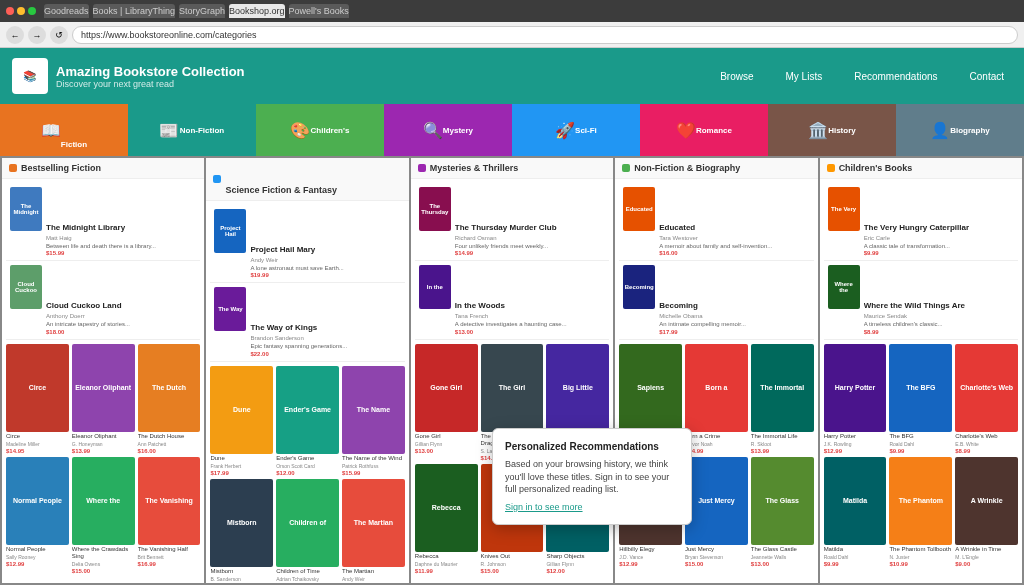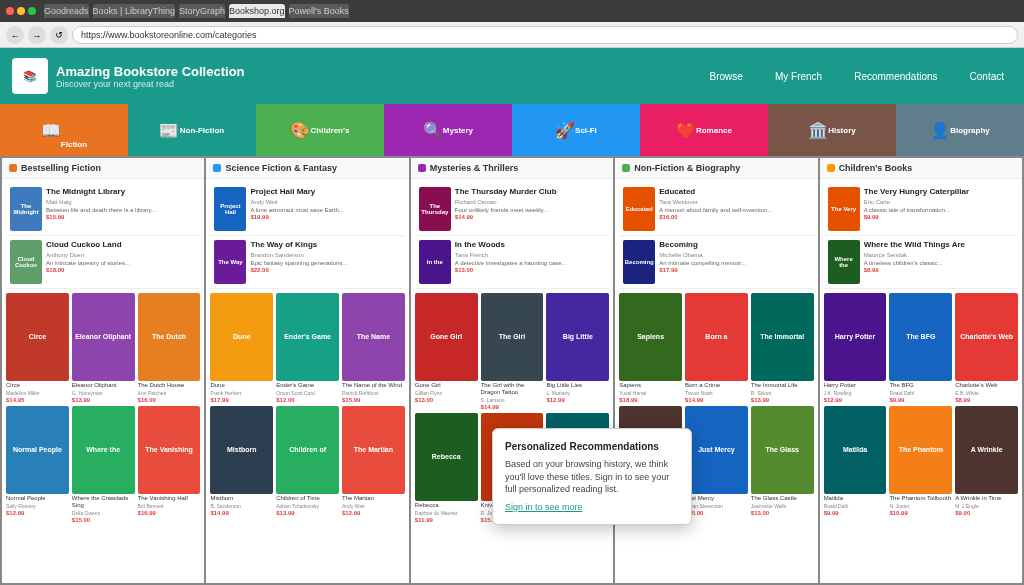--- a/index.html
+++ b/index.html
@@ -243,20 +243,21 @@
     }
     .featured-cover {
       width: 32px;
       height: 44px;
       border-radius: 2px;
       flex-shrink: 0;
     }
     .featured-info {
       flex: 1;
       overflow: hidden;
+      margin-top: 36px;
     }
     .featured-title {
       font-size: 8px;
       font-weight: bold;
       color: #222;
       line-height: 1.2;
     }
     .featured-desc {
       font-size: 6px;
       color: #666;
@@ -336,21 +337,21 @@
 <div class="main-content">
 
   <div class="header-banner">
     <div class="banner-logo">📚</div>
     <div>
       <div class="banner-title">Amazing Bookstore Collection</div>
       <div class="banner-subtitle">Discover your next great read</div>
     </div>
     <div class="banner-nav">
       <div class="banner-nav-item">Browse</div>
-      <div class="banner-nav-item">My French</div>
+      <div class="banner-nav-item">My Lists</div>
       <div class="banner-nav-item">Recommendations</div>
       <div class="banner-nav-item">Contact</div>
     </div>
   </div>
 
   <div class="category-row">
   <div class="cat-tile" style="background: rgb(232, 115, 32);">
         <span class="cat-icon">📖</span>
         <span style="font-size:8px;margin-top:28px;">Fiction</span>
       </div>
@@ -464,21 +465,21 @@
         <div class="book-title">The Vanishing Half</div>
         <div class="book-author">Brit Bennett</div>
         <div class="book-price">$16.99</div>
       </div>
             </div>
           </div>
         </div>
         <div class="panel">
           <div class="panel-header">
             <span class="panel-header-accent" style="background:#2196f3;"></span>
-            <span style="font-size:9px;font-weight:bold;">Science Fiction &amp; Fantasy</span>
+            <span style="font-size:9px;font-weight:bold;margin-top:22px;">Science Fiction &amp; Fantasy</span>
           </div>
           <div class="panel-body">
             <div class="featured-row">
         <div class="featured-cover" style="background:#1565c0;border-radius:2px;display:flex;align-items:center;justify-content:center;color:white;font-size:6px;font-weight:bold;padding:2px;text-align:center;">Project Hail</div>
         <div class="featured-info">
           <div class="featured-title">Project Hail Mary</div>
           <div class="featured-meta">Andy Weir</div>
           <div class="featured-desc">A lone astronaut must save Earth...</div>
           <div class="book-price">$19.99</div>
         </div>

